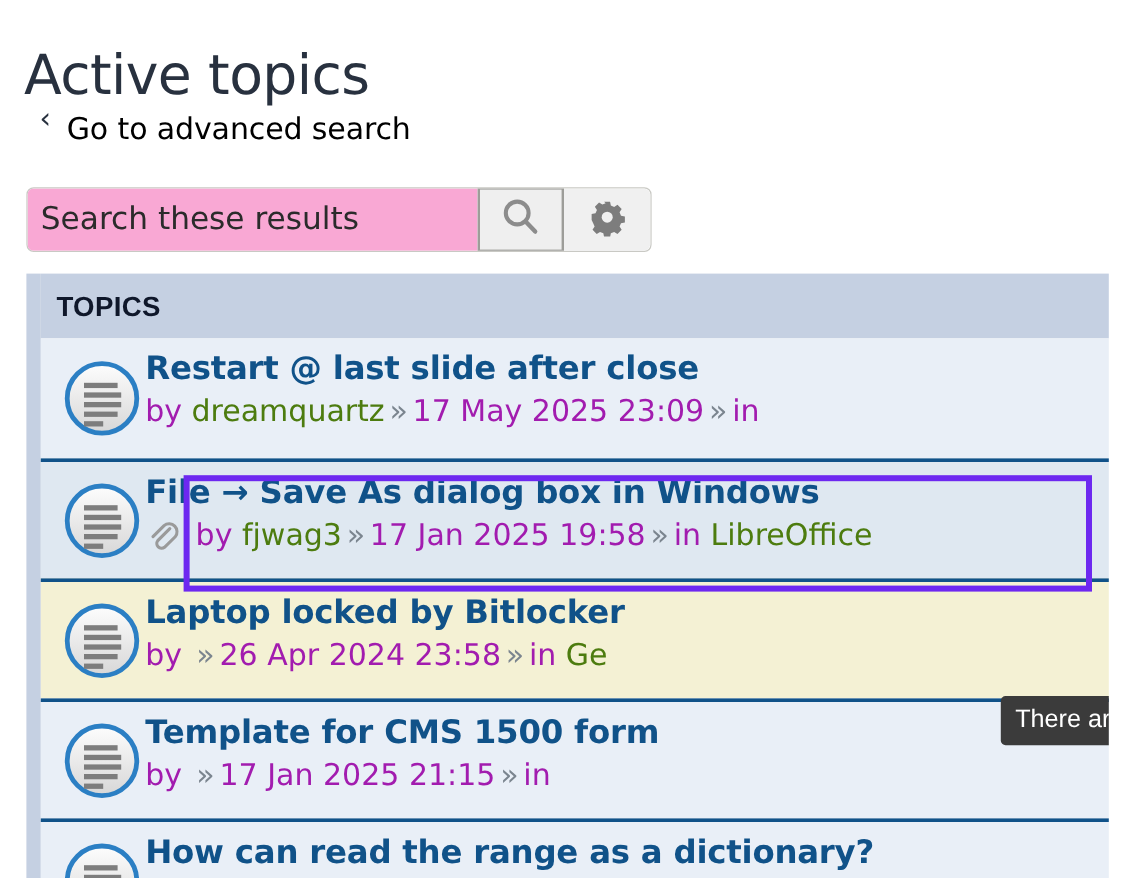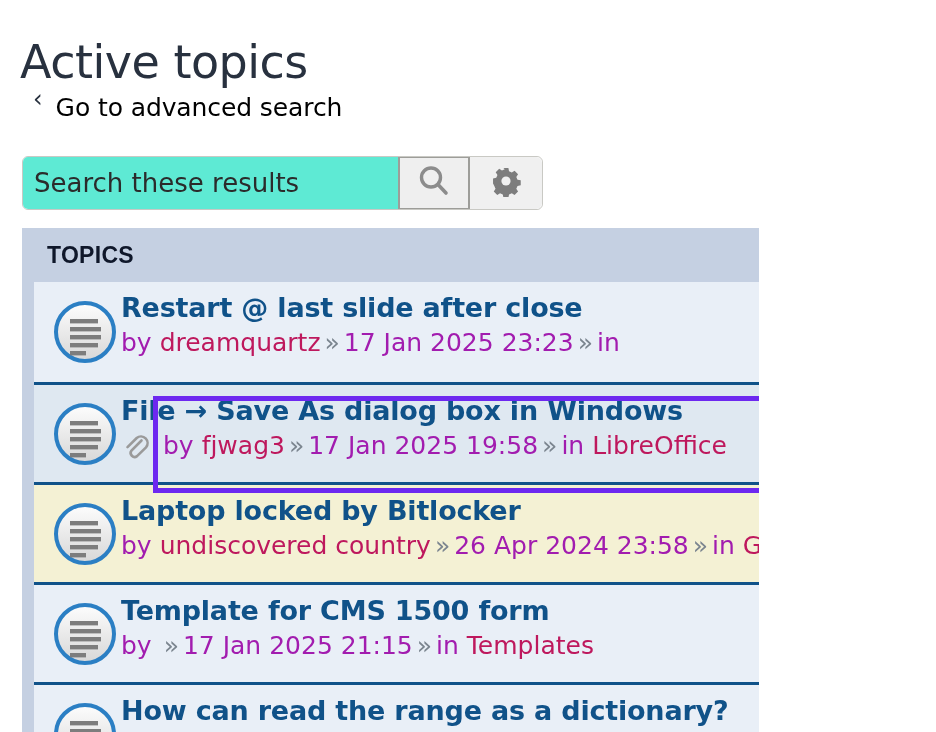--- a/index.html
+++ b/index.html
@@ -7,21 +7,21 @@
     padding: 0;
     background: #ffffff;
     width: 936px;
     height: 732px;
     overflow: hidden;
     font-family: "DejaVu Sans", sans-serif;
   }
 
   #root {
     position: relative;
-    width: 759px;
+    width: 924px;
     height: 732px;
     overflow: hidden;
   }
 
   
   .page-title {
     position: absolute;
     left: 20px;
     top: 6px;
     font-size: 46px;
@@ -66,21 +66,21 @@
     border: 1px solid #c9c9c4;
     border-radius: 6px;
     background: #ffffff;
     box-sizing: border-box;
     overflow: hidden;
   }
   .search-input {
     width: 375px;
     border: none;
     outline: none;
-    background: #5eead4;
+    background: #f9a8d4;
     font-family: "DejaVu Sans", sans-serif;
     font-size: 26px;
     color: #222222;
     padding: 0 9px 0 11px;
     box-sizing: border-box;
   }
   .search-input::placeholder { color: #2b2b2b; opacity: 1; }
 
   .sb-btn {
     width: 72px;
@@ -178,21 +178,21 @@
   .topic-meta {
     margin-top: 2px;
     font-size: 25px;
     color: #5a6570;
     line-height: 1.25;
     white-space: nowrap;
     display: flex;
     align-items: center;
     gap: 0;
   }
-  .meta-link { color: #be185d; text-decoration: none; }
+  .meta-link { color: #4d7c0f; text-decoration: none; }
   .meta-sep { color: #7b858f; padding: 0 4px; }
   .meta-dim { color: #a21caf; }
   .clip-icon { margin-right: 14px; display: inline-flex; align-items: center; }
 
   
   .sel-box {
     position: absolute;
     left: 153px;
     top: 396px;
     width: 757px;
@@ -273,21 +273,21 @@
             <rect x="18" y="44" width="28" height="4.4" fill="#7d7d7d"></rect>
             <rect x="18" y="52" width="16" height="4.4" fill="#7d7d7d"></rect>
           </svg>
         </div>
         <div class="row-body">
           <a class="topic-title" href="#">Restart @ last slide after close</a>
           <div class="topic-meta">
             <span class="meta-dim">by</span>&nbsp;
             <a class="meta-link" href="#">dreamquartz</a>
             <span class="meta-sep">»</span>
-            <span class="meta-dim">17 Jan 2025 23:23</span>
+            <span class="meta-dim">17 May 2025 23:09</span>
             <span class="meta-sep">»</span>
             <span class="meta-dim">in</span>&nbsp;
           </div>
         </div>
       </div>
 
       <div class="row bg-b">
         <div class="row-icon-wrap">
           <svg width="66" height="66" viewBox="0 0 66 66">
             <defs>
@@ -337,21 +337,20 @@
             <rect x="18" y="28" width="31" height="4.4" fill="#7d7d7d"></rect>
             <rect x="18" y="36" width="31" height="4.4" fill="#7d7d7d"></rect>
             <rect x="18" y="44" width="28" height="4.4" fill="#7d7d7d"></rect>
             <rect x="18" y="52" width="16" height="4.4" fill="#7d7d7d"></rect>
           </svg>
         </div>
         <div class="row-body">
           <a class="topic-title" href="#">Laptop locked by Bitlocker</a>
           <div class="topic-meta">
             <span class="meta-dim">by</span>&nbsp;
-            <a class="meta-link" href="#">undiscovered country</a>
             <span class="meta-sep">»</span>
             <span class="meta-dim">26 Apr 2024 23:58</span>
             <span class="meta-sep">»</span>
             <span class="meta-dim">in</span>&nbsp;
             <a class="meta-link" href="#">Ge</a>
           </div>
         </div>
       </div>
 
       <div class="row bg-a">
@@ -372,21 +371,20 @@
           </svg>
         </div>
         <div class="row-body">
           <a class="topic-title" href="#">Template for CMS 1500 form</a>
           <div class="topic-meta">
             <span class="meta-dim">by</span>&nbsp;
             <span class="meta-sep">»</span>
             <span class="meta-dim">17 Jan 2025 21:15</span>
             <span class="meta-sep">»</span>
             <span class="meta-dim">in</span>&nbsp;
-            <a class="meta-link" href="#">Templates</a>
           </div>
         </div>
       </div>
 
       <div class="row bg-a">
         <div class="row-icon-wrap">
           <svg width="66" height="66" viewBox="0 0 66 66">
             <defs>
                 <linearGradient id="g5" x1="0" y1="0" x2="0" y2="1">
               <stop offset="0%" stop-color="#fdfdfd"></stop>

